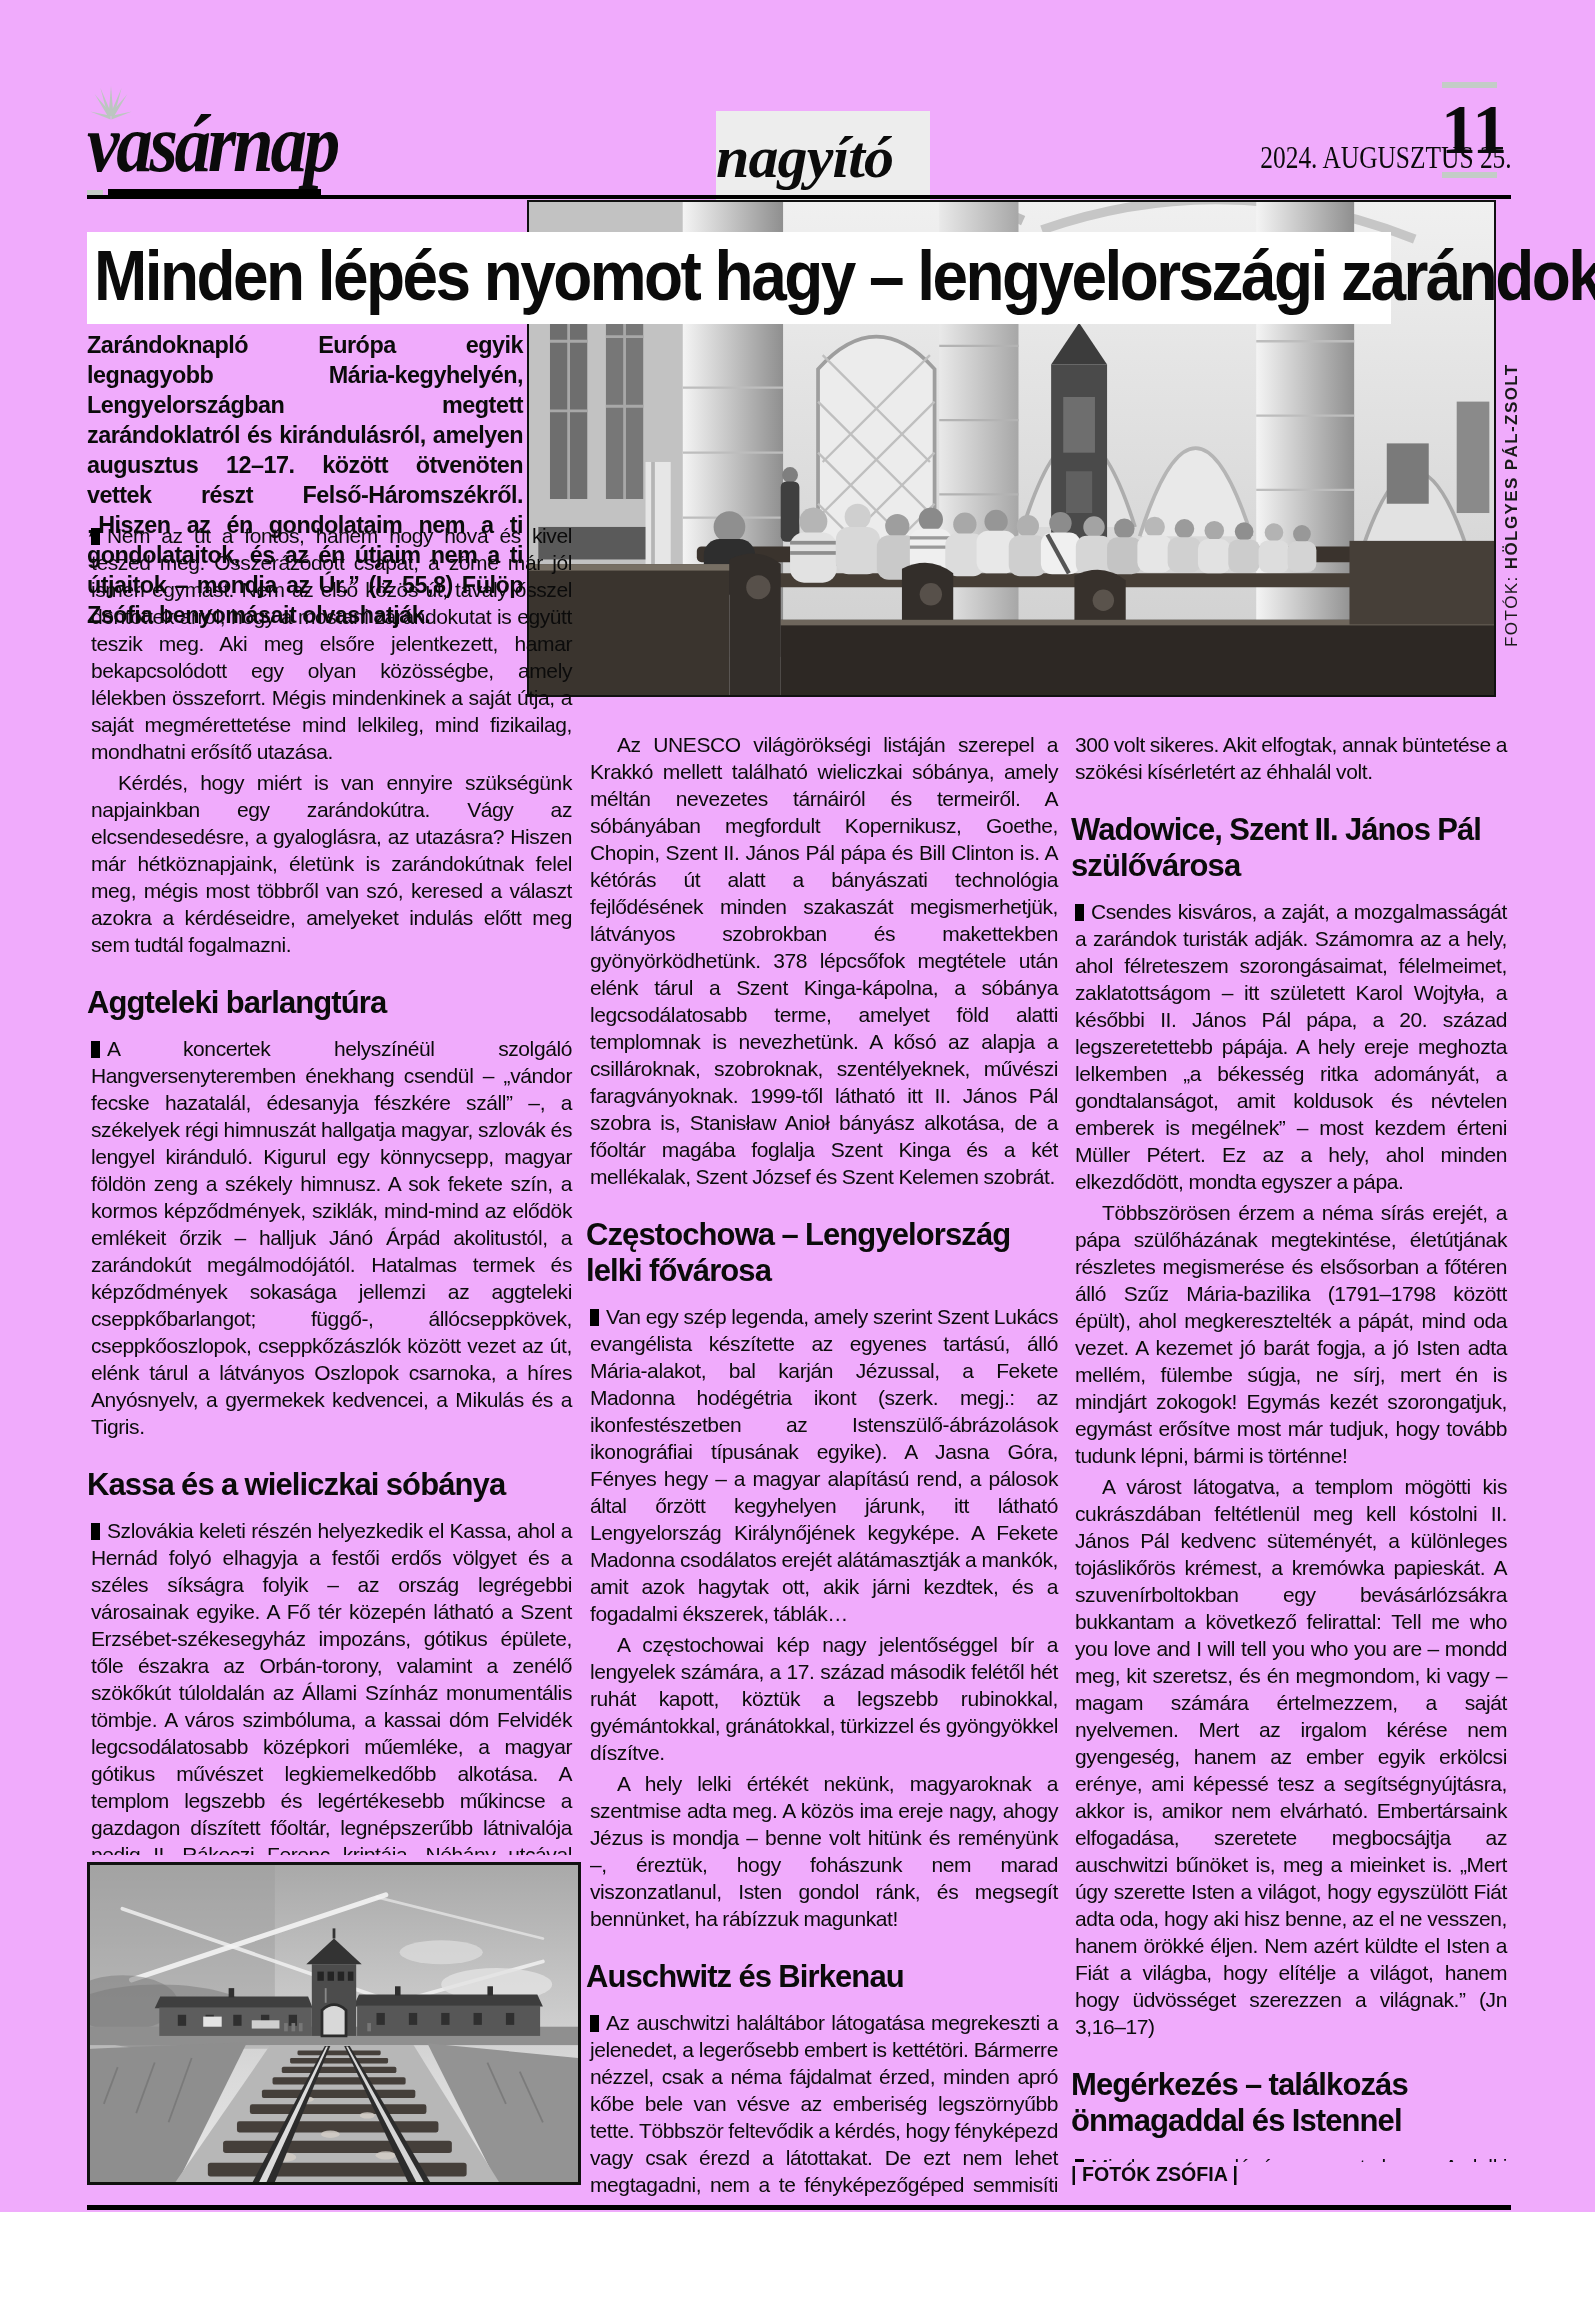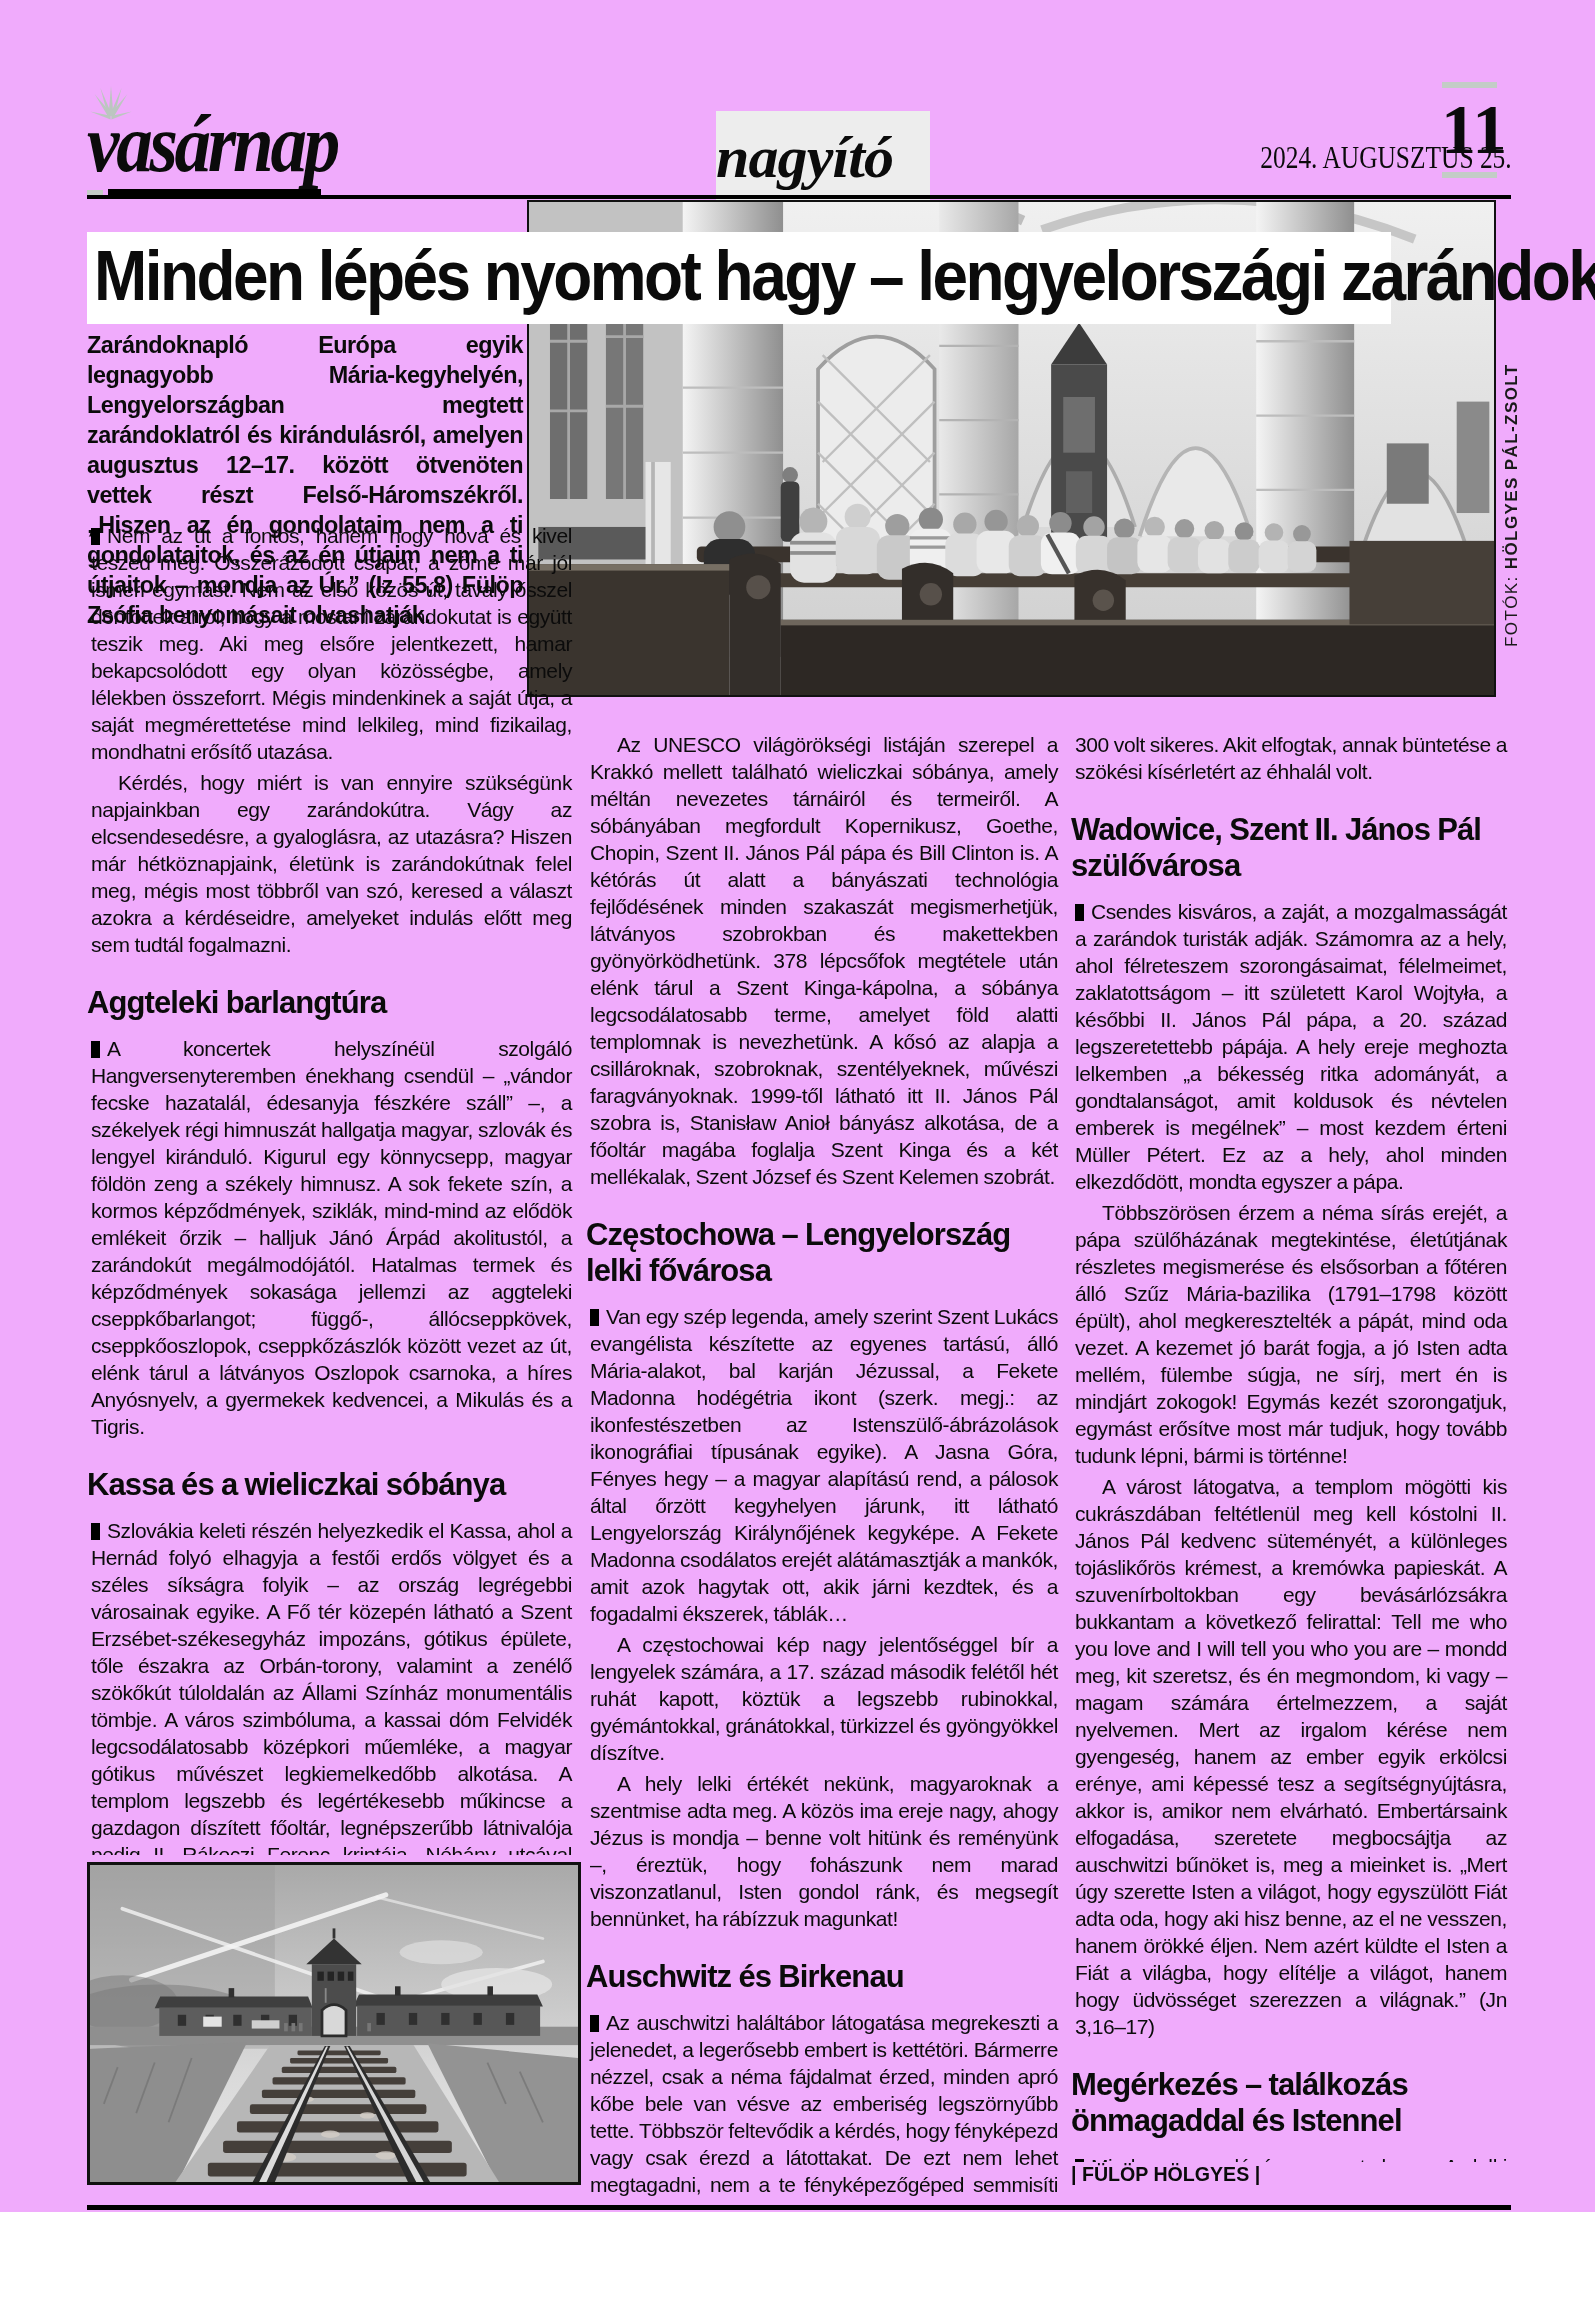--- a/index.html
+++ b/index.html
@@ -394,18 +394,18 @@
     <p><span>300 volt sikeres. Akit elfogtak, annak büntetése a szökési kísérletért az éhhalál volt.</span></p>
     <h2 class="sec-h">Wadowice, Szent II. János Pál szülővárosa</h2>
     <p><span class="pmark"></span><span>Csendes kisváros, a zaját, a mozgalmasságát a zarándok turisták adják. Számomra az a hely, ahol félreteszem szorongásaimat, félelmeimet, zaklatottságom – itt született Karol Wojtyła, a későbbi II. János Pál pápa, a 20. század legszeretettebb pápája. A hely ereje meghozta lelkemben „a békesség ritka adományát, a gondtalanságot, amit koldusok és névtelen emberek is megélnek” – most kezdem érteni Müller Pétert. Ez az a hely, ahol minden elkezdődött, mondta egyszer a pápa.</span></p>
     <p class="indent"><span>Többszörösen érzem a néma sírás erejét, a pápa szülőházának megtekintése, életútjának részletes megismerése és elsősorban a főtéren álló Szűz Mária-bazilika (1791–1798 között épült), ahol megkeresztelték a pápát, mind oda vezet. A kezemet jó barát fogja, a jó Isten adta mellém, fülembe súgja, ne sírj, mert én is mindjárt zokogok! Egymás kezét szorongatjuk, egymást erősítve most már tudjuk, hogy tovább tudunk lépni, bármi is történne!</span></p>
     <p class="indent"><span>A várost látogatva, a templom mögötti kis cukrászdában feltétlenül meg kell kóstolni II. János Pál kedvenc süteményét, a különleges tojáslikőrös krémest, a kremówka papieskát. A szuvenírboltokban egy bevásárlózsákra bukkantam a következő felirattal: Tell me who you love and I will tell you who you are – mondd meg, kit szeretsz, és én megmondom, ki vagy – magam számára értelmezzem, a saját nyelvemen. Mert az irgalom kérése nem gyengeség, hanem az ember egyik erkölcsi erénye, ami képessé tesz a segítségnyújtásra, akkor is, amikor nem elvárható. Embertársaink elfogadása, szeretete megbocsájtja az auschwitzi bűnöket is, meg a mieinket is. „Mert úgy szerette Isten a világot, hogy egyszülött Fiát adta oda, hogy aki hisz benne, az el ne vesszen, hanem örökké éljen. Nem azért küldte el Isten a Fiát a világba, hogy elítélje a világot, hanem hogy üdvösséget szerezzen a világnak.” (Jn 3,16–17)</span></p>
     <h2 class="sec-h">Megérkezés – találkozás önmagaddal és Istennel</h2>
     <p><span class="pmark"></span><span>Minden perc, lépés nyomot hagy. A lelki zarándoklat mélypontját az otthon adja, ott hajt rügyet, bont virágot és hoz gyümölcsöt! Most már én is tudom, hogy: „Valaki értem imádkozott, / Talán apám, anyám régen? / Talán más is, aki szeret. / Jó barátom vagy testvérem? / Én nem tudom, de áldom Istent, / Ki nékem megváltást hozott, / És azt, aki értem csak / Egyszer is imádkozott.” (Reményik Sándor: Valaki értem imádkozott)</span></p>
 
   </div>
 
-  <div class="byline">| FÜLÖP HÖLGYES |</div>
+  <div class="byline">| FOTÓK ZSÓFIA |</div>
 
   <div class="rule-bottom"></div>
 
 </div>
 
 
 </body></html>

